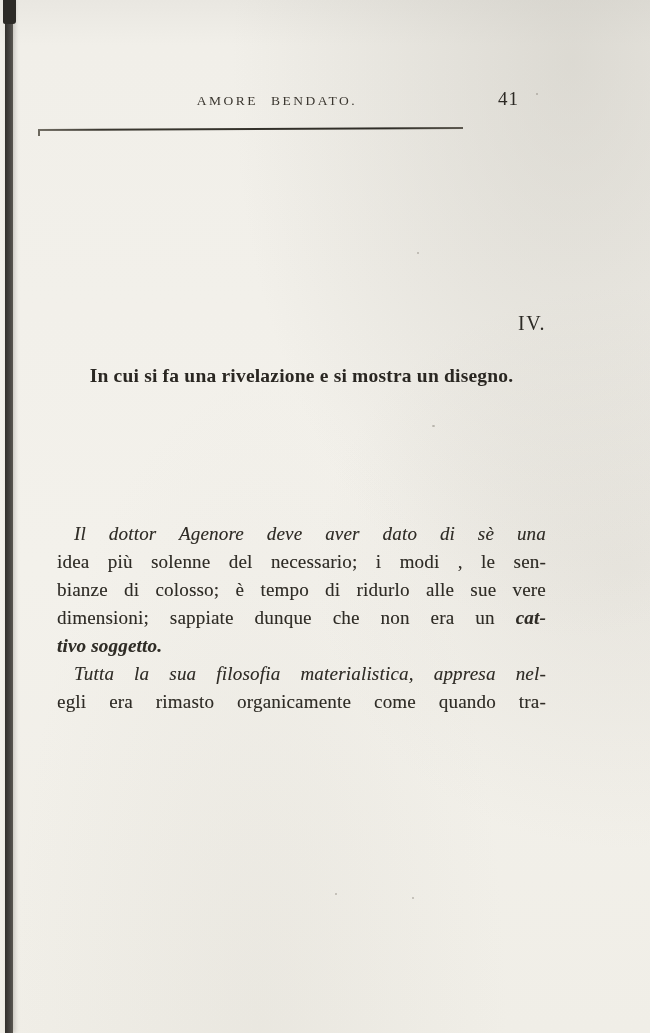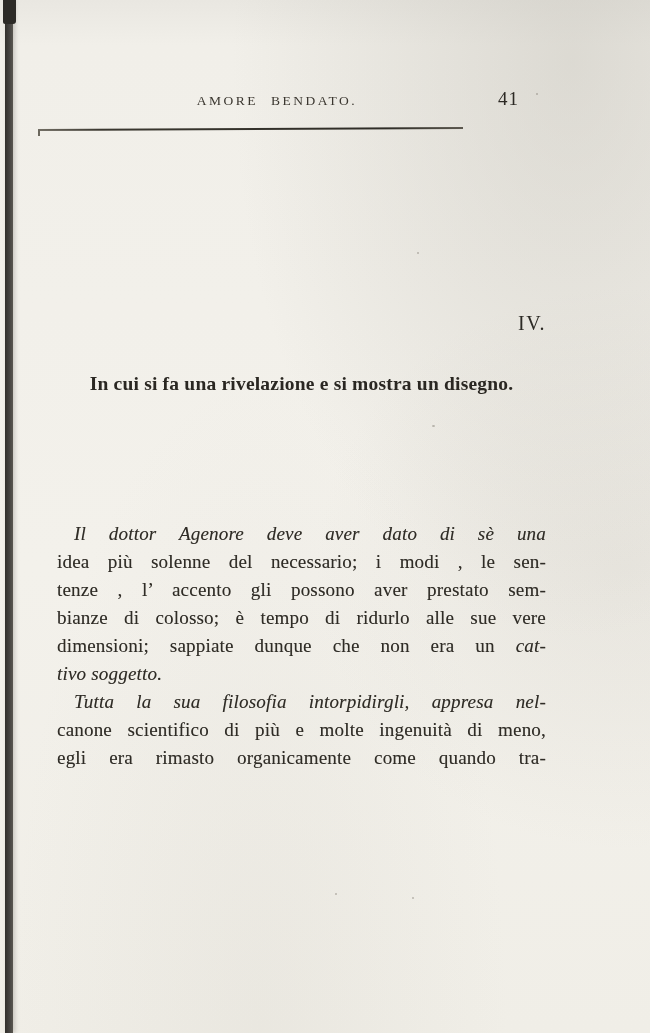--- a/index.html
+++ b/index.html
@@ -46,35 +46,34 @@
     background: #6b675d;
   }
   .chapter-number {
     position: absolute; top: 312px; left: 57px; width: 489px;
     text-align: right; font-size: 20px; letter-spacing: 1.5px; color: #2c2a25;
   }
   .chapter-subtitle {
     position: absolute; top: 365px; left: 40px; width: 523px;
     text-align: center; font-size: 19.5px; font-weight: bold; letter-spacing: 0.2px;
     color: #2a2722;
-    margin-top: 8px;
   }
   .body-text {
     position: absolute; top: 520px; left: 57px; width: 489px;
     font-size: 19px; line-height: 28px; letter-spacing: 0.2px; color: #2f2c26;
     text-shadow: 0.2px 0.2px 0.3px rgba(46,43,38,0.35);
   }
   .line {
     height: 28px; overflow: hidden;
     text-align: justify; text-align-last: justify;
     white-space: normal;
   }
   .line.indent { text-indent: 17px; font-style: italic; }
   .line.para-end { text-align-last: left; }
-  .it { font-style: italic; }
+  .it { font-style: italic; font-weight: bold; }
   .speck {
     position: absolute; border-radius: 50%;
     background: rgba(95,90,78,0.38);
   }
 </style>
 </head>
 <body>
 
 <div class="page">
 
@@ -83,26 +82,24 @@
   <div class="running-title">AMORE BENDATO.</div>
   <div class="page-number">41</div>
   <div class="header-rule"></div>
 
   <div class="chapter-number">IV.</div>
   <div class="chapter-subtitle">In cui si fa una rivelazione e si mostra un disegno.</div>
 
   <div class="body-text">
     <div class="line indent"><span>Il dottor Agenore deve aver dato di sè una</span></div>
     <div class="line"><span>idea più solenne del necessario; i modi , le sen-</span></div>
-    <div class="line"><span>tenze , l’ accento gli possono aver prestato sem-</span></div>
     <div class="line"><span>bianze di colosso; è tempo di ridurlo alle sue vere</span></div>
     <div class="line"><span>dimensioni; sappiate dunque che non era un </span><span class="it">cat-</span></div>
     <div class="line para-end"><span class="it">tivo soggetto.</span></div>
-    <div class="line indent"><span>Tutta la sua filosofia intorpidirgli, appresa nel-</span></div>
-    <div class="line"><span>canone scientifico di più e molte ingenuità di meno,</span></div>
+    <div class="line indent"><span>Tutta la sua filosofia materialistica, appresa nel-</span></div>
     <div class="line"><span>egli era rimasto organicamente come quando tra-</span></div>
   </div>
 
   <div class="speck" style="left:432px; top:425px; width:3px; height:2px;"></div>
   <div class="speck" style="left:536px; top:93px;  width:2px; height:2px;"></div>
   <div class="speck" style="left:335px; top:893px; width:2px; height:2px;"></div>
   <div class="speck" style="left:412px; top:897px; width:2px; height:2px;"></div>
   <div class="speck" style="left:417px; top:252px; width:2px; height:2px;"></div>
 
 </div>

